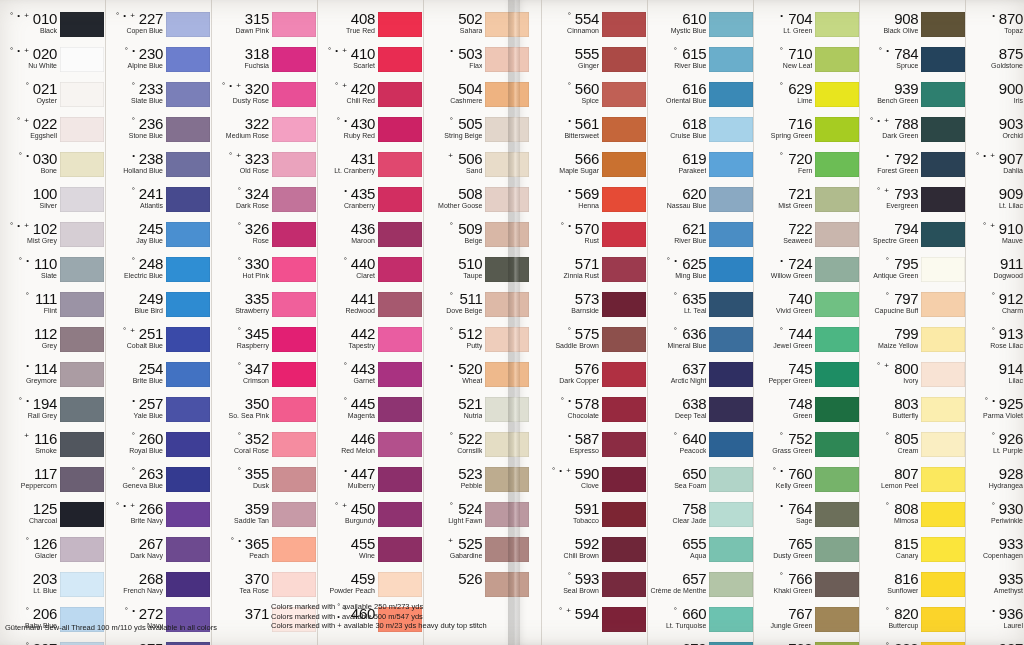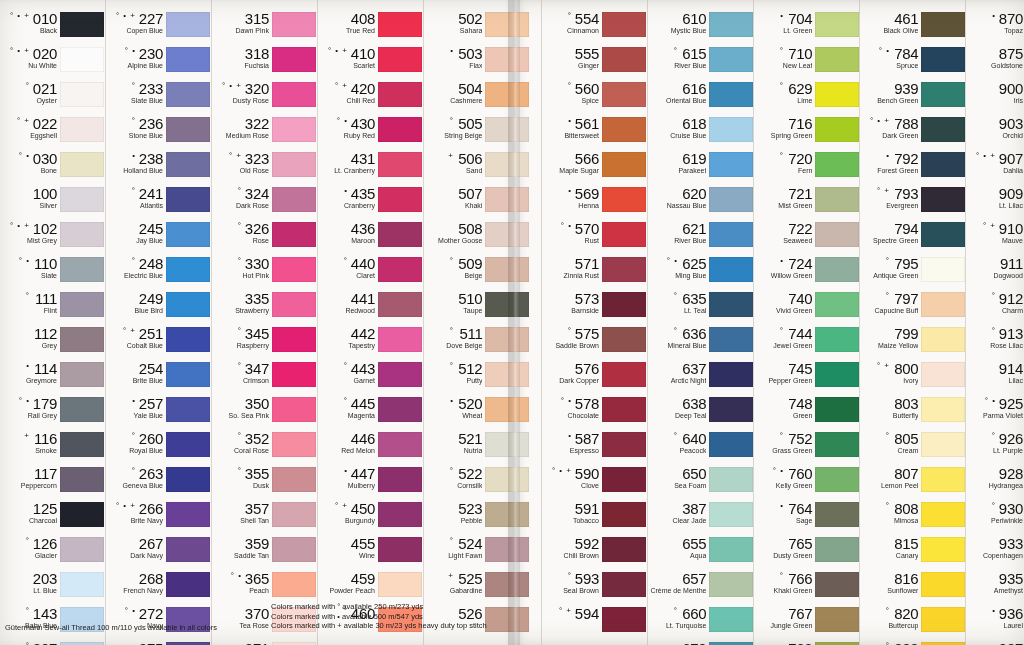--- a/index.html
+++ b/index.html
@@ -135,21 +135,21 @@
           <div class="meta">
             <div class="marks">•</div>
             <div class="num">114</div>
             <div class="nm">Greymore</div>
           </div>
           <div class="sw" style="background: rgb(171, 156, 163);"></div>
         </div>
         <div class="row">
           <div class="meta">
             <div class="marks">° •</div>
-            <div class="num">179</div>
+            <div class="num">194</div>
             <div class="nm">Rail Grey</div>
           </div>
           <div class="sw" style="background: rgb(106, 117, 124);"></div>
         </div>
         <div class="row">
           <div class="meta">
             <div class="marks">+</div>
             <div class="num">116</div>
             <div class="nm">Smoke</div>
           </div>
@@ -183,21 +183,21 @@
           <div class="meta">
             <div class="marks"></div>
             <div class="num">203</div>
             <div class="nm">Lt. Blue</div>
           </div>
           <div class="sw" style="background: rgb(212, 233, 247);"></div>
         </div>
         <div class="row">
           <div class="meta">
             <div class="marks">°</div>
-            <div class="num">143</div>
+            <div class="num">206</div>
             <div class="nm">Baby Blue</div>
           </div>
           <div class="sw" style="background: rgb(188, 217, 240);"></div>
         </div>
         <div class="row">
           <div class="meta">
             <div class="marks">°</div>
             <div class="num">207</div>
           </div>
           <div class="sw" style="background: rgb(196, 220, 239);"></div>
@@ -465,28 +465,20 @@
           <div class="meta">
             <div class="marks">°</div>
             <div class="num">355</div>
             <div class="nm">Dusk</div>
           </div>
           <div class="sw" style="background: rgb(204, 142, 146);"></div>
         </div>
         <div class="row">
           <div class="meta">
             <div class="marks"></div>
-            <div class="num">357</div>
-            <div class="nm">Shell Tan</div>
-          </div>
-          <div class="sw" style="background: rgb(214, 166, 174);"></div>
-        </div>
-        <div class="row">
-          <div class="meta">
-            <div class="marks"></div>
             <div class="num">359</div>
             <div class="nm">Saddle Tan</div>
           </div>
           <div class="sw" style="background: rgb(199, 154, 167);"></div>
         </div>
         <div class="row">
           <div class="meta">
             <div class="marks">° •</div>
             <div class="num">365</div>
             <div class="nm">Peach</div>
@@ -691,28 +683,20 @@
           <div class="meta">
             <div class="marks">+</div>
             <div class="num">506</div>
             <div class="nm">Sand</div>
           </div>
           <div class="sw" style="background: rgb(232, 220, 201);"></div>
         </div>
         <div class="row">
           <div class="meta">
             <div class="marks"></div>
-            <div class="num">507</div>
-            <div class="nm">Khaki</div>
-          </div>
-          <div class="sw" style="background: rgb(229, 195, 183);"></div>
-        </div>
-        <div class="row">
-          <div class="meta">
-            <div class="marks"></div>
             <div class="num">508</div>
             <div class="nm">Mother Goose</div>
           </div>
           <div class="sw" style="background: rgb(228, 207, 198);"></div>
         </div>
         <div class="row">
           <div class="meta">
             <div class="marks">°</div>
             <div class="num">509</div>
             <div class="nm">Beige</div>
@@ -1053,21 +1037,21 @@
           <div class="meta">
             <div class="marks"></div>
             <div class="num">650</div>
             <div class="nm">Sea Foam</div>
           </div>
           <div class="sw" style="background: rgb(177, 212, 200);"></div>
         </div>
         <div class="row">
           <div class="meta">
             <div class="marks"></div>
-            <div class="num">387</div>
+            <div class="num">758</div>
             <div class="nm">Clear Jade</div>
           </div>
           <div class="sw" style="background: rgb(183, 220, 210);"></div>
         </div>
         <div class="row">
           <div class="meta">
             <div class="marks"></div>
             <div class="num">655</div>
             <div class="nm">Aqua</div>
           </div>
@@ -1247,21 +1231,21 @@
             <div class="marks"></div>
             <div class="num">768</div>
           </div>
           <div class="sw" style="background: rgb(155, 176, 70);"></div>
         </div>
       </div>
       <div class="col w">
         <div class="row">
           <div class="meta">
             <div class="marks"></div>
-            <div class="num">461</div>
+            <div class="num">908</div>
             <div class="nm">Black Olive</div>
           </div>
           <div class="sw" style="background: rgb(95, 83, 55);"></div>
         </div>
         <div class="row">
           <div class="meta">
             <div class="marks">° •</div>
             <div class="num">784</div>
             <div class="nm">Spruce</div>
           </div>

